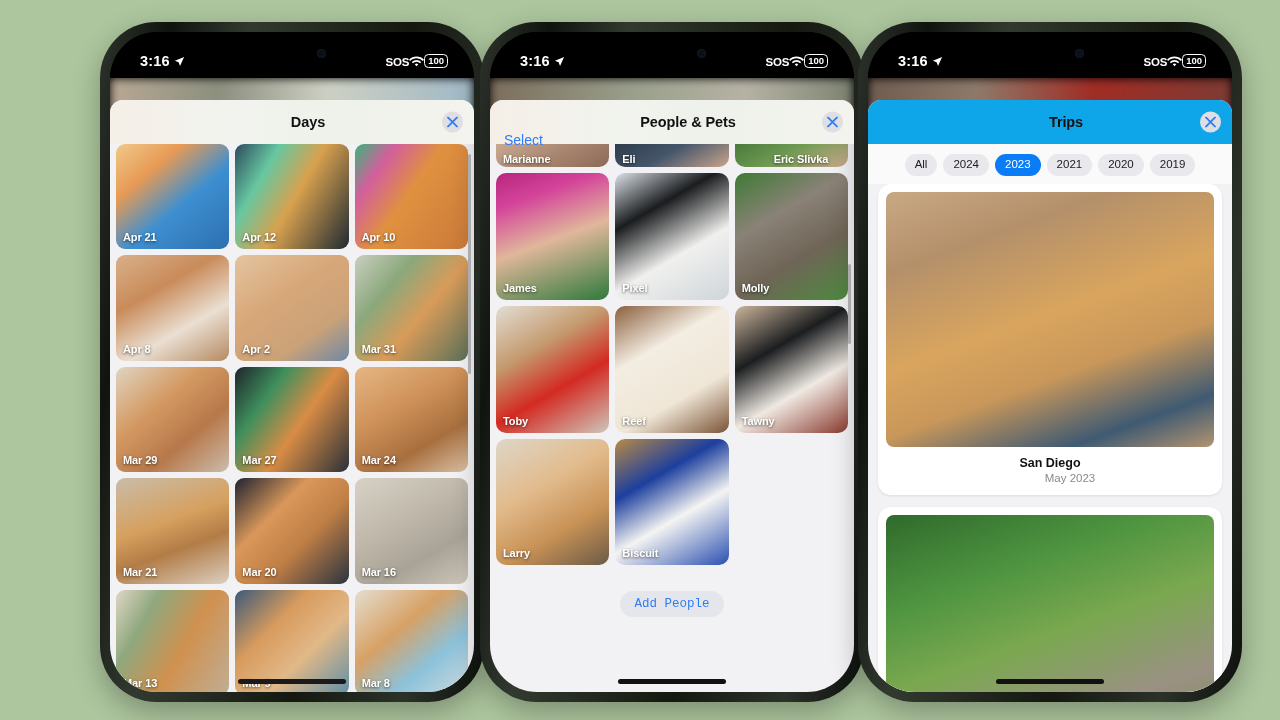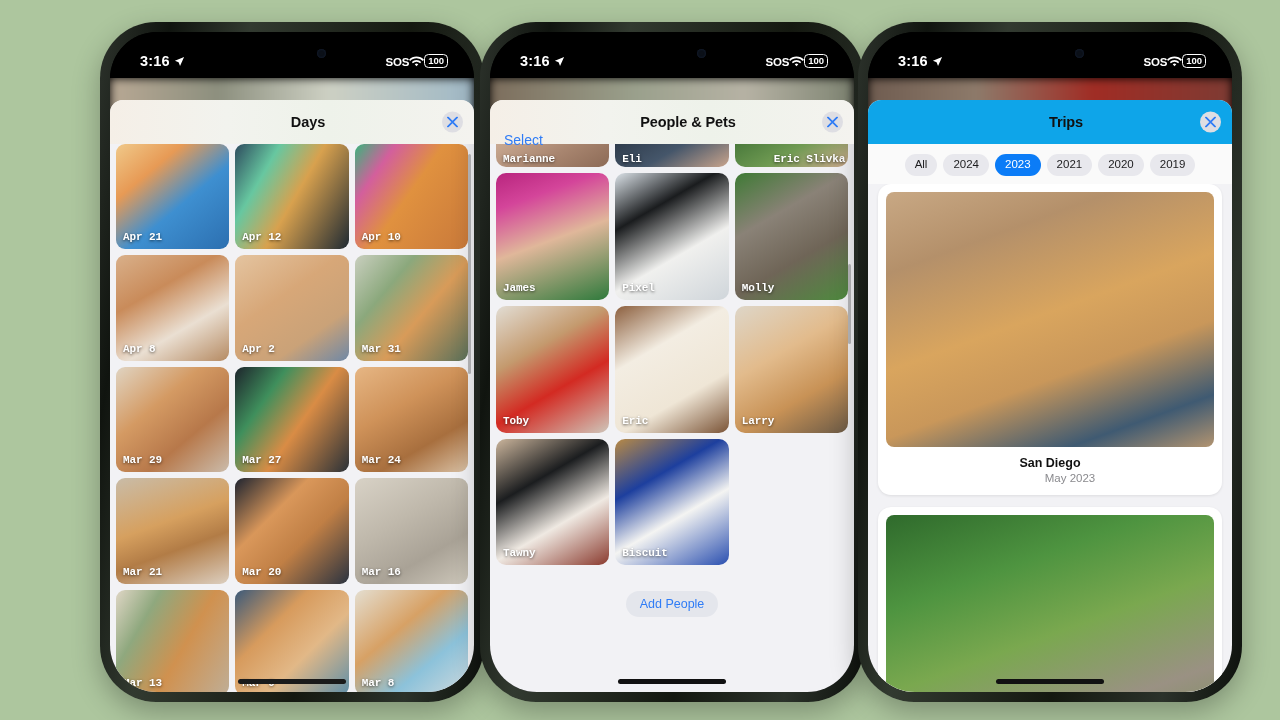--- a/index.html
+++ b/index.html
@@ -95,21 +95,20 @@
   .close-btn svg { width:11px; height:11px; display:block; }
 
   .sheet-body { flex:1; position:relative; overflow:hidden; }
 
   
   .grid {
     display:grid;
     grid-template-columns:repeat(3,1fr);
     gap:6px;
     padding:0 6px;
-    font-family:Liberation Mono, monospace;
   }
   .gcell {
     position:relative;
     border-radius:9px;
     overflow:hidden;
     aspect-ratio:1/0.93;
   }
   .gcell .ph { position:absolute; inset:0; }
   .gcell .cap {
     position:absolute; left:7px; bottom:6px;
@@ -123,21 +122,21 @@
   .scrollbar {
     position:absolute; right:3px;
     width:3px; border-radius:2px; background:rgba(0,0,0,.24);
   }
 
   
   .addpeople-wrap { display:flex; justify-content:center; padding:26px 0 0 0; }
   .addpeople {
     background:#e4e6ec; color:#2f7cf6;
     font-size:12.5px;
-    padding:6px 14px; border-radius:14px;
+    padding:6px 14px; border-radius:14px;font-family:Liberation Mono, monospace;
   }
 
   
   .yearbar {
     display:flex; gap:6px; justify-content:center;
     padding:10px 8px 8px 8px;
     background:#fafafa;
   }
   .ypill {
     font-size:11.5px; color:#1c1c1e;
@@ -349,29 +348,29 @@
               <div class="gcell">
                 <div class="ph" style="background: linear-gradient(150deg, rgb(63, 122, 53) 0%, rgb(138, 130, 119) 34%, rgb(111, 101, 87) 64%, rgb(78, 138, 62) 100%);"></div>
                 <div class="cap">Molly</div>
               </div>
               <div class="gcell">
                 <div class="ph" style="background: linear-gradient(150deg, rgb(226, 221, 212) 0%, rgb(196, 154, 110) 34%, rgb(211, 42, 34) 62%, rgb(207, 198, 186) 100%);"></div>
                 <div class="cap">Toby</div>
               </div>
               <div class="gcell">
                 <div class="ph" style="background: linear-gradient(150deg, rgb(140, 95, 62) 0%, rgb(243, 237, 226) 34%, rgb(239, 230, 214) 68%, rgb(122, 83, 54) 100%);"></div>
-                <div class="cap">Eric</div>
+                <div class="cap">Reef</div>
+              </div>
+              <div class="gcell">
+                <div class="ph" style="background: linear-gradient(150deg, rgb(203, 181, 156) 0%, rgb(27, 29, 31) 34%, rgb(239, 233, 226) 64%, rgb(138, 58, 46) 100%);"></div>
+                <div class="cap">Tawny</div>
               </div>
               <div class="gcell">
                 <div class="ph" style="background: linear-gradient(150deg, rgb(222, 214, 200) 0%, rgb(226, 187, 140) 38%, rgb(200, 146, 86) 68%, rgb(107, 90, 70) 100%);"></div>
                 <div class="cap">Larry</div>
-              </div>
-              <div class="gcell">
-                <div class="ph" style="background: linear-gradient(150deg, rgb(203, 181, 156) 0%, rgb(27, 29, 31) 34%, rgb(239, 233, 226) 64%, rgb(138, 58, 46) 100%);"></div>
-                <div class="cap">Tawny</div>
               </div>
               <div class="gcell">
                 <div class="ph" style="background: linear-gradient(150deg, rgb(184, 138, 69) 0%, rgb(29, 63, 158) 32%, rgb(244, 244, 242) 60%, rgb(42, 79, 176) 100%);"></div>
                 <div class="cap">Biscuit</div>
               </div>
             </div>
           <div class="addpeople-wrap">
             <span class="addpeople">Add People</span>
           </div>
           <div class="scrollbar" style="top:120px;height:80px"></div>

